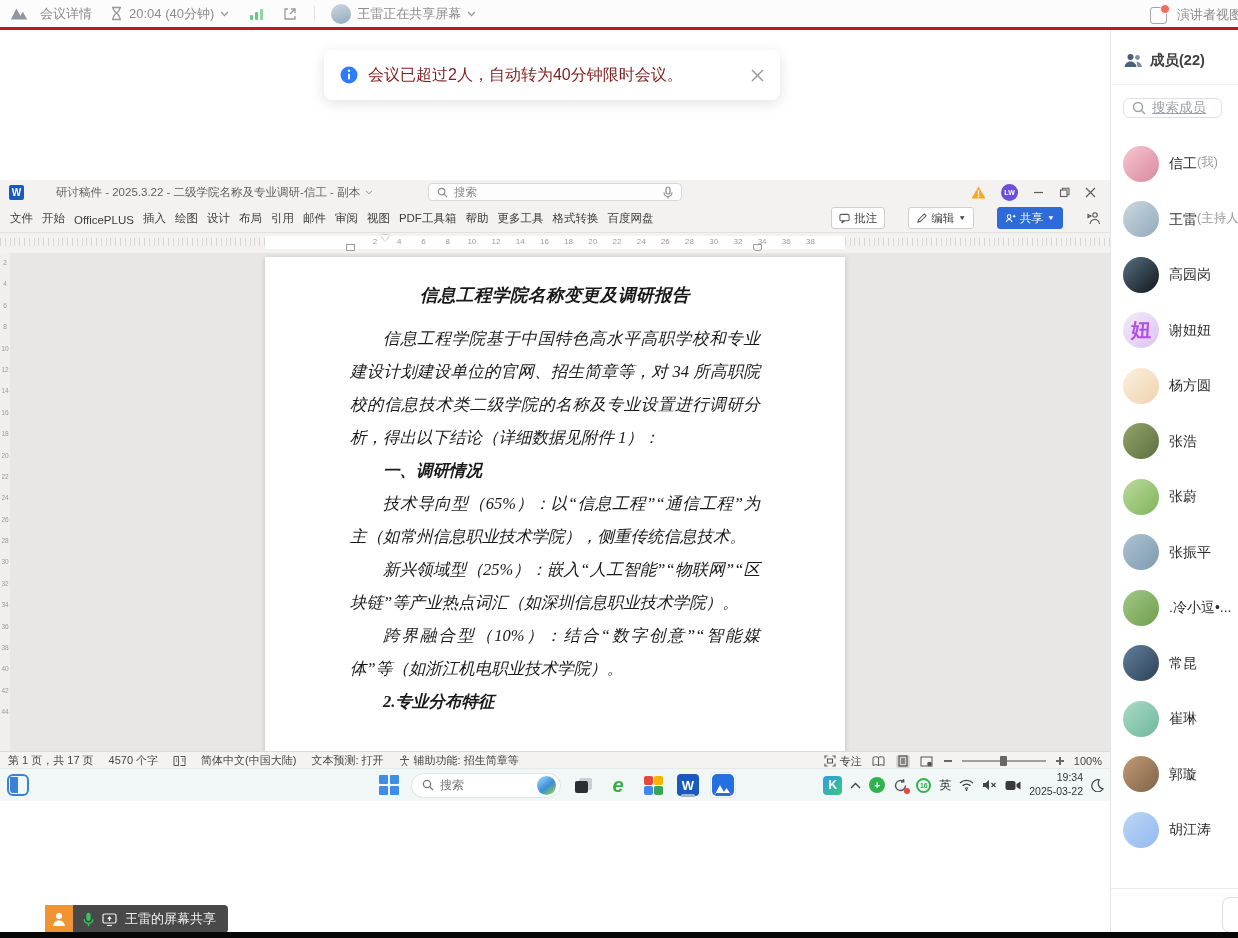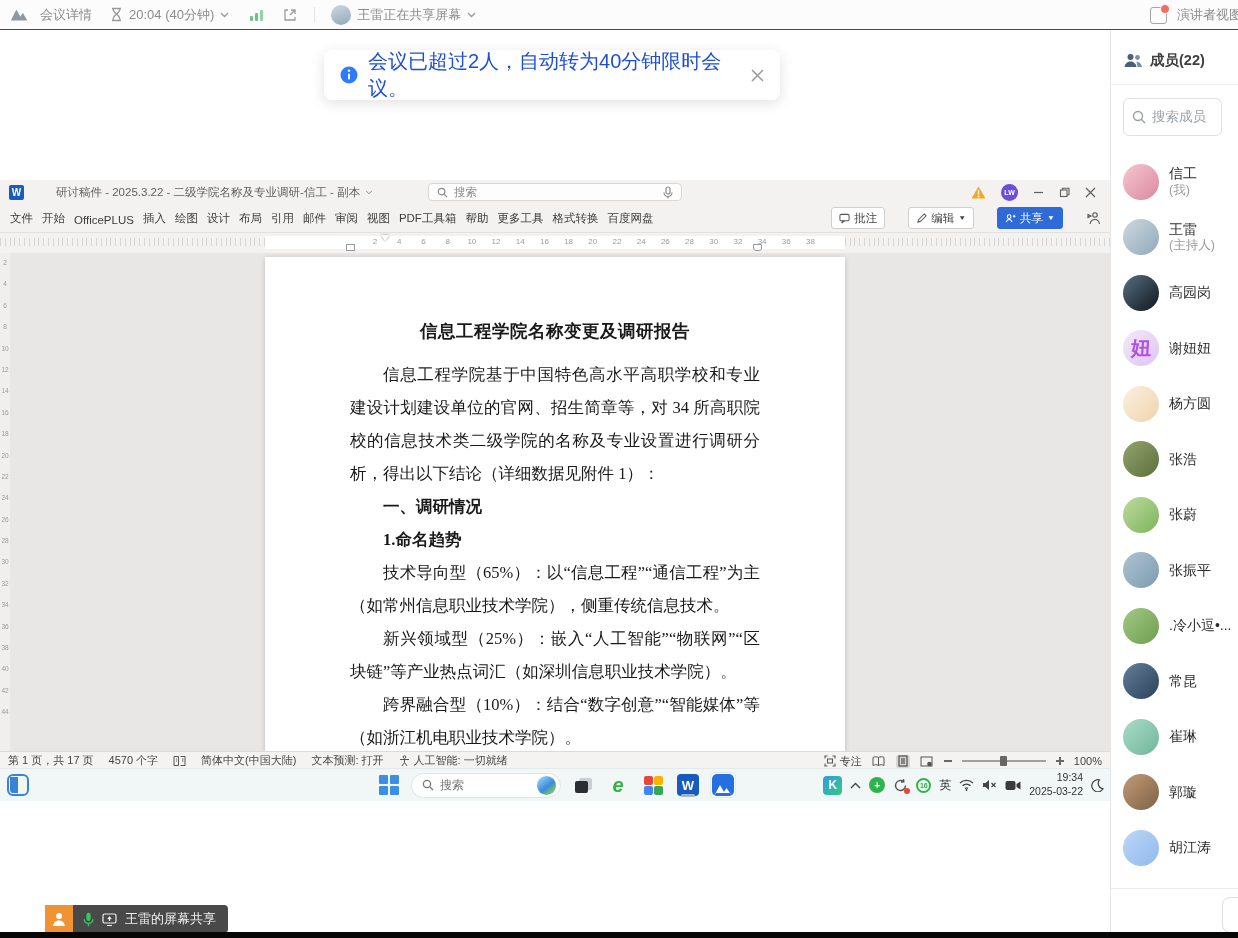--- a/index.html
+++ b/index.html
@@ -2,35 +2,35 @@
 <html><head>
 <meta charset="utf-8">
 <style>
   html,body{margin:0;padding:0;background:#fff;}
   .stage{position:relative;width:1238px;height:938px;overflow:hidden;background:#fff;
          font-family:"Liberation Sans",sans-serif;-webkit-font-smoothing:antialiased;}
   .abs{position:absolute;}
   svg{display:block;}
 
   
-  .topbar{left:0;top:0;width:1238px;height:30px;background:#fcfcfc;border-bottom:1px solid #b91c1c;
+  .topbar{left:0;top:0;width:1238px;height:30px;background:#fcfcfc;border-bottom:3px solid #b91c1c;
           display:flex;align-items:center;gap:10px;padding-left:10px;box-sizing:border-box;
           color:#8c8c8c;font-size:13px;white-space:nowrap;}
   .tb-group{display:flex;align-items:center;gap:6px;}
   .tb-sep{width:1px;height:15px;background:#e3e3e3;margin:0 6px;}
   .tb-avatar{width:20px;height:20px;border-radius:50%;background:linear-gradient(160deg,#ccd8e0,#92a9ba);}
   .speaker-view{position:absolute;left:1150px;top:0;height:30px;display:flex;align-items:center;gap:10px;color:#8c8c8c;font-size:13px;}
   .sv-icon{position:relative;width:15px;height:15px;border:1.5px solid #a5a5a5;border-radius:3px;}
   .sv-dot{position:absolute;right:-4px;top:-4px;width:8px;height:8px;border-radius:50%;background:#f26d5f;border:1.5px solid #fcfcfc;}
 
   
   .banner{left:324px;top:50px;width:456px;height:50px;background:#fff;border-radius:8px;
           box-shadow:0 3px 14px rgba(0,0,0,.12);display:flex;align-items:center;gap:10px;
           padding:0 16px;box-sizing:border-box;}
-  .banner-text{font-size:20px;color:#1d4ed8;flex:1;}
+  .banner-text{font-size:16px;color:#7f1d1d;flex:1;}
   .x-icon{font-size:0;}
 
   
   .word{left:0;top:180px;width:1110px;height:588px;background:#f3f2f1;}
   .wt{position:relative;height:24px;display:flex;align-items:center;}
   .w-logo{width:15px;height:15px;background:#185abd;border-radius:2px;color:#fff;font-size:10px;font-weight:bold;
           display:flex;align-items:center;justify-content:center;margin-left:9px;}
   .wt-title{margin-left:32px;font-size:11.5px;color:#5f5f5f;display:flex;align-items:center;gap:5px;}
   .w-search{position:absolute;left:428px;top:3px;width:254px;height:18px;background:#fdfdfd;border:1px solid #d8d8d8;
             border-radius:4px;display:flex;align-items:center;gap:6px;padding:0 8px;box-sizing:border-box;
@@ -59,22 +59,22 @@
   .ind-first{left:381px;top:2px;border-left:4px solid transparent;border-right:4px solid transparent;border-top:6px solid #fff;filter:drop-shadow(0 0 1px #888);}
   .ind-left{left:346px;top:11px;width:9px;height:7px;background:#fdfdfd;border:1px solid #9a9a9a;box-sizing:border-box;}
   .ind-right{left:753px;top:11px;width:9px;height:7px;background:#fdfdfd;border:1px solid #9a9a9a;box-sizing:border-box;border-radius:0 0 3px 3px;}
 
   
   .wd{position:relative;height:498px;background:#e8e7e6;overflow:hidden;}
   .vruler{position:absolute;left:0;top:0;width:10px;height:498px;background:#f0efee;
           display:flex;flex-direction:column;padding-top:6px;box-sizing:border-box;}
   .vnum{height:21.4px;font-size:6.5px;color:#9b9b9b;text-align:center;}
   .page{position:absolute;left:265px;top:4px;width:580px;height:520px;background:#fff;
-        box-shadow:0 1px 5px rgba(0,0,0,.18);box-sizing:border-box;padding:62px 85px 0 85px;
-        font-family:"Liberation Serif",serif;color:#191919;}
+        box-shadow:0 1px 5px rgba(0,0,0,.18);box-sizing:border-box;padding:26px 85px 0 85px;
+        font-family:"Liberation Serif",serif;color:#191919;font-style:italic;}
   .doc-title{font-size:17.5px;font-weight:bold;text-align:center;letter-spacing:.5px;margin:0 0 15px 0;
              font-family:"Liberation Sans",sans-serif;}
   .doc-p{font-size:16.5px;line-height:33px;text-align:justify;text-indent:2em;margin:0;
          word-break:break-all;}
   .doc-p.head{font-weight:bold;}
 
   
   .ws{position:relative;height:18px;background:#f4f3f2;border-top:1px solid #dcdbda;display:flex;align-items:center;
       font-size:11px;color:#454545;padding-left:8px;box-sizing:border-box;gap:15px;white-space:nowrap;}
   .ws-item{display:flex;align-items:center;gap:4px;}
@@ -117,28 +117,28 @@
   .c-green{width:16px;height:16px;border-radius:50%;background:#2fb44d;color:#fff;display:flex;align-items:center;justify-content:center;font-size:10px;font-weight:bold;}
   .c-ring{width:15px;height:15px;border-radius:50%;border:2px solid #2fb44d;color:#2fb44d;font-size:7px;font-weight:bold;display:flex;align-items:center;justify-content:center;box-sizing:border-box;}
   .sync{position:relative;}
   .sync .dot{position:absolute;right:-2px;bottom:-1px;width:6px;height:6px;border-radius:50%;background:#e8453c;}
   .tray-time{text-align:right;font-size:10.5px;line-height:1.3;color:#333;}
 
   
   .panel{left:1110px;top:30px;width:128px;height:908px;background:#fff;border-left:1px solid #e6e6e6;box-sizing:border-box;}
   .p-head{display:flex;align-items:center;gap:7px;padding:21px 0 14px 13px;border-bottom:1px solid #f0f0f0;}
   .p-title{font-size:14.5px;font-weight:bold;color:#404040;}
-  .p-search{margin:13px 16px 0 12px;height:38px;border:1px solid #dfdfdf;border-radius:6px;display:flex;align-items:center;
-            gap:6px;padding:0 8px;box-sizing:border-box;color:#9aa0a6;font-size:13.5px;white-space:nowrap;overflow:hidden;}
+  .p-search{margin:13px 16px 0 12px;height:20px;border:1px solid #dfdfdf;border-radius:6px;display:flex;align-items:center;
+            gap:6px;padding:0 8px;box-sizing:border-box;color:#9aa0a6;font-size:13.5px;white-space:nowrap;overflow:hidden;text-decoration:underline;}
   .member-list{margin-top:18px;}
   .member-row{height:55.5px;display:flex;align-items:center;gap:10px;padding-left:12px;box-sizing:border-box;}
   .avatar{width:36px;height:36px;border-radius:50%;flex:none;background:linear-gradient(135deg,var(--c1,#ccc),var(--c2,#999));
           display:flex;align-items:center;justify-content:center;overflow:hidden;}
   .avatar-glyph{font-size:20px;font-weight:bold;}
-  .member-meta{display:flex;flex-direction:column;line-height:1.25;white-space:nowrap;}
+  .member-meta{display:flex;flex-direction:row;line-height:1.25;white-space:nowrap;}
   .member-name{font-size:14px;color:#2b2b2b;}
   .member-tag{font-size:12.5px;color:#9b9b9b;}
   .p-divider{position:absolute;left:1111px;top:888px;width:127px;height:1px;background:#ececec;}
   .p-partial-btn{position:absolute;left:1222px;top:897px;width:40px;height:36px;background:#fff;border:1px solid #ddd;border-radius:8px;box-sizing:border-box;}
 
   
   .shareind{left:0;top:905px;height:28px;display:flex;align-items:stretch;padding-left:45px;}
   .si-tile{width:28px;background:#ef9335;display:flex;align-items:center;justify-content:center;}
   .si-bar{background:rgba(58,58,58,.92);display:flex;align-items:center;gap:8px;padding:0 12px 0 10px;border-radius:0 4px 4px 0;}
   .si-text{color:#f2f2f2;font-size:13px;white-space:nowrap;}
@@ -428,21 +428,20 @@
 
   <span class="vnum">44</span>
 </div>
       <div class="page">
         <h1 class="doc-title">信息工程学院名称变更及调研报告</h1>
         <div>
   <p class="doc-p body">信息工程学院基于中国特色高水平高职学校和专业建设计划建设单位的官网、招生简章等，对 34 所高职院校的信息技术类二级学院的名称及专业设置进行调研分析，得出以下结论（详细数据见附件 1）：</p>
 
   <p class="doc-p head">一、调研情况</p>
 
-  <p class="doc-p head">1.命名趋势</p>
 
   <p class="doc-p body">技术导向型（65%）：以“信息工程”“通信工程”为主（如常州信息职业技术学院），侧重传统信息技术。</p>
 
   <p class="doc-p body">新兴领域型（25%）：嵌入“人工智能”“物联网”“区块链”等产业热点词汇（如深圳信息职业技术学院）。</p>
 
   <p class="doc-p body">跨界融合型（10%）：结合“数字创意”“智能媒体”等（如浙江机电职业技术学院）。</p>
 
   <p class="doc-p head">2.专业分布特征</p>
 
 </div>
@@ -457,21 +456,21 @@
             <path d="M1 1.5h4.5v9H1zM7.5 1.5H12v9H7.5M3 4h1M3 6h1M9 4h1.5M9 6h1.5"></path>
           </svg>
       </span>
       <span class="ws-item">简体中文(中国大陆)</span>
       <span class="ws-item">文本预测: 打开</span>
       <span class="ws-item">
         <svg width="11" height="12" viewBox="0 0 11 12" fill="none" stroke="#555" stroke-width="1">
             <circle cx="5.5" cy="2" r="1.3"></circle>
             <path d="M1 4.5h9M5.5 4.5v3M5.5 7.5L3 11M5.5 7.5L8 11"></path>
           </svg>
-        <span>人工智能: 一切就绪</span>
+        <span>辅助功能: 招生简章等</span>
       </span>
       <span class="ws-right">
         <span class="ws-item">
           <svg width="12" height="12" viewBox="0 0 12 12" fill="none" stroke="#555" stroke-width="1.1">
               <path d="M1 3.5v-2.5h2.5M8.5 1h2.5v2.5M11 8.5v2.5h-2.5M3.5 11H1v-2.5M3.5 4h5v4h-5z"></path>
             </svg>
           <span>专注</span>
         </span>
         <span class="view-ico">
           <svg width="13" height="11" viewBox="0 0 13 11" fill="none" stroke="#555" stroke-width="1">

